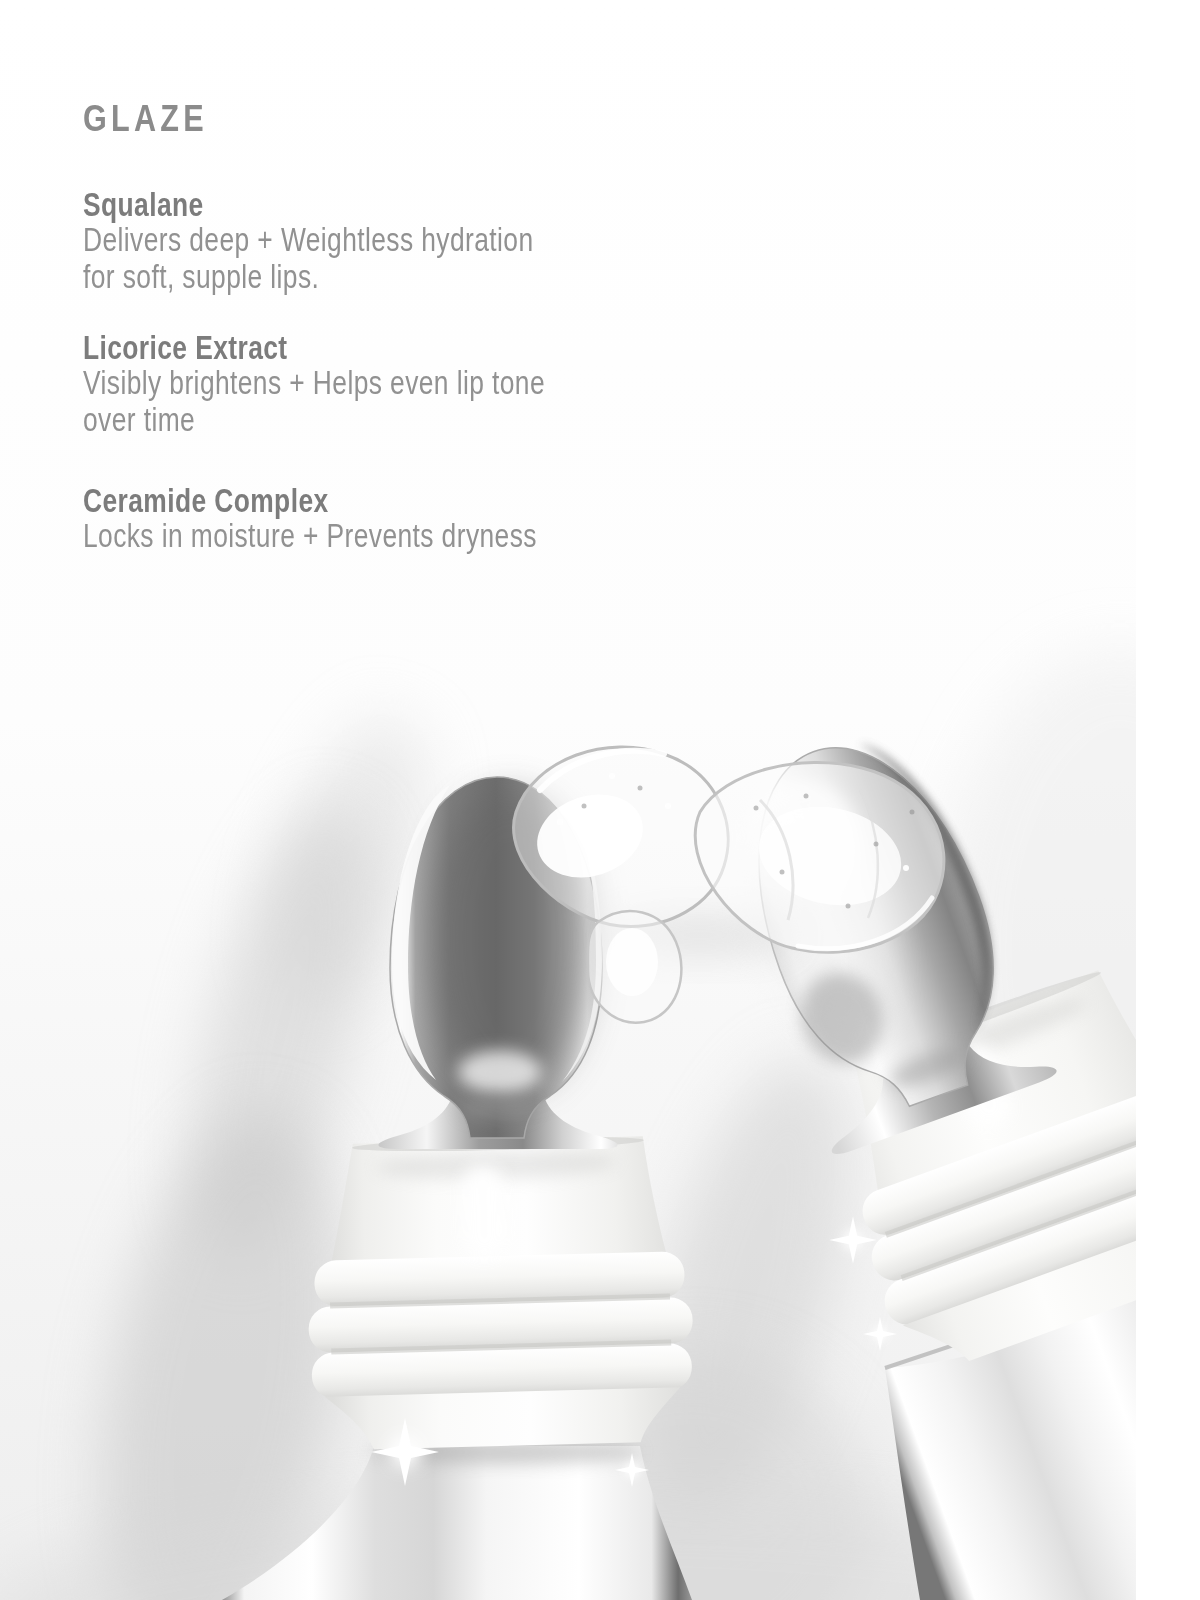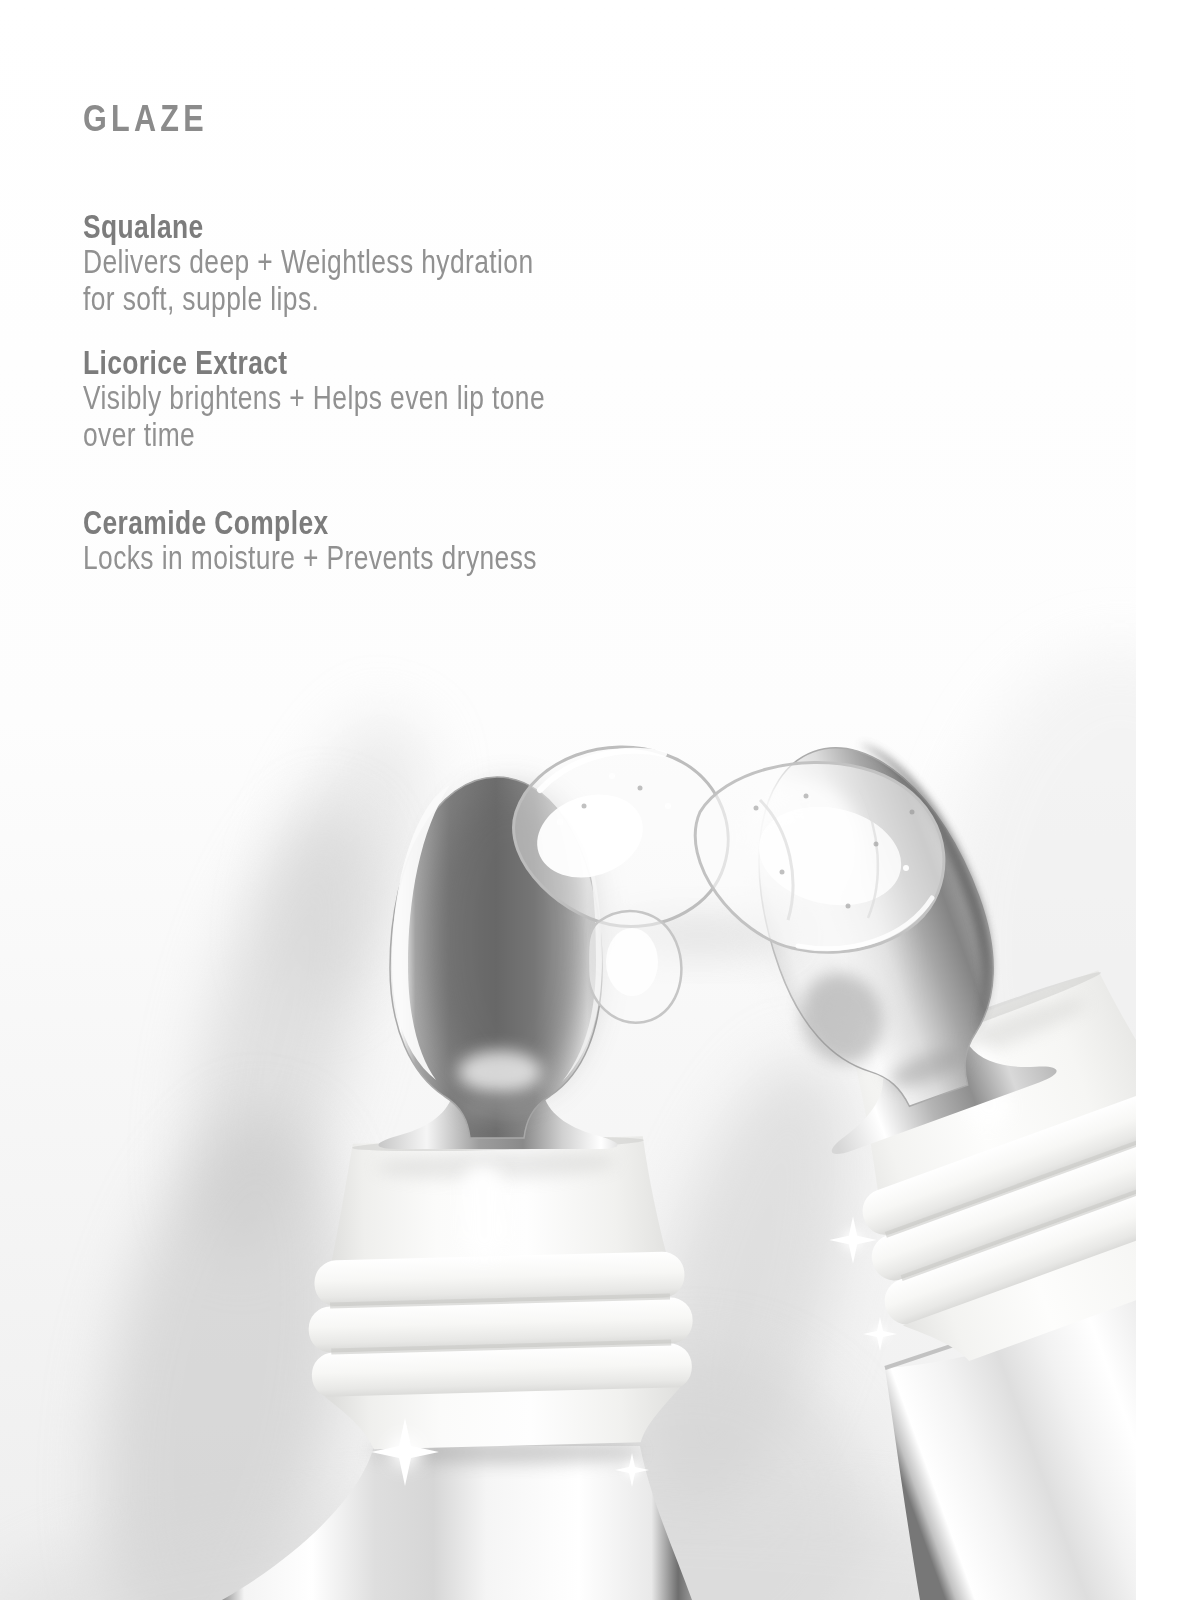--- a/index.html
+++ b/index.html
@@ -9,22 +9,22 @@
     font-family:"Liberation Sans","DejaVu Sans",sans-serif;
   }
   svg.photo{position:absolute;left:0;top:0;width:1200px;height:1600px;}
   .copy{position:absolute;left:83px;top:0;width:660px;z-index:5;}
   .title{
     position:absolute;left:0;top:99px;
     font-size:36px;line-height:40px;font-weight:700;color:#8b8b8b;
     letter-spacing:5px;transform:scaleX(.85);transform-origin:left center;
     white-space:nowrap;
   }
-  .sec{position:absolute;left:0;width:660px;margin-top:22px;}
-  .sec-1{top:189px}.sec-2{top:325px}.sec-3{top:485px}
+  .sec{position:absolute;left:0;width:660px;}
+  .sec-1{top:189px}.sec-2{top:332px}.sec-3{top:485px}
   .sec h2{
     margin:0;font-size:33px;line-height:32px;font-weight:700;color:#7c7c7c;
     letter-spacing:.5px;transform:scaleX(.8);transform-origin:left center;
     white-space:nowrap;
   }
   .sec .line{
     font-size:33px;line-height:37px;font-weight:400;color:#919191;
     letter-spacing:.5px;transform:scaleX(.8);transform-origin:left center;
     white-space:nowrap;
   }

